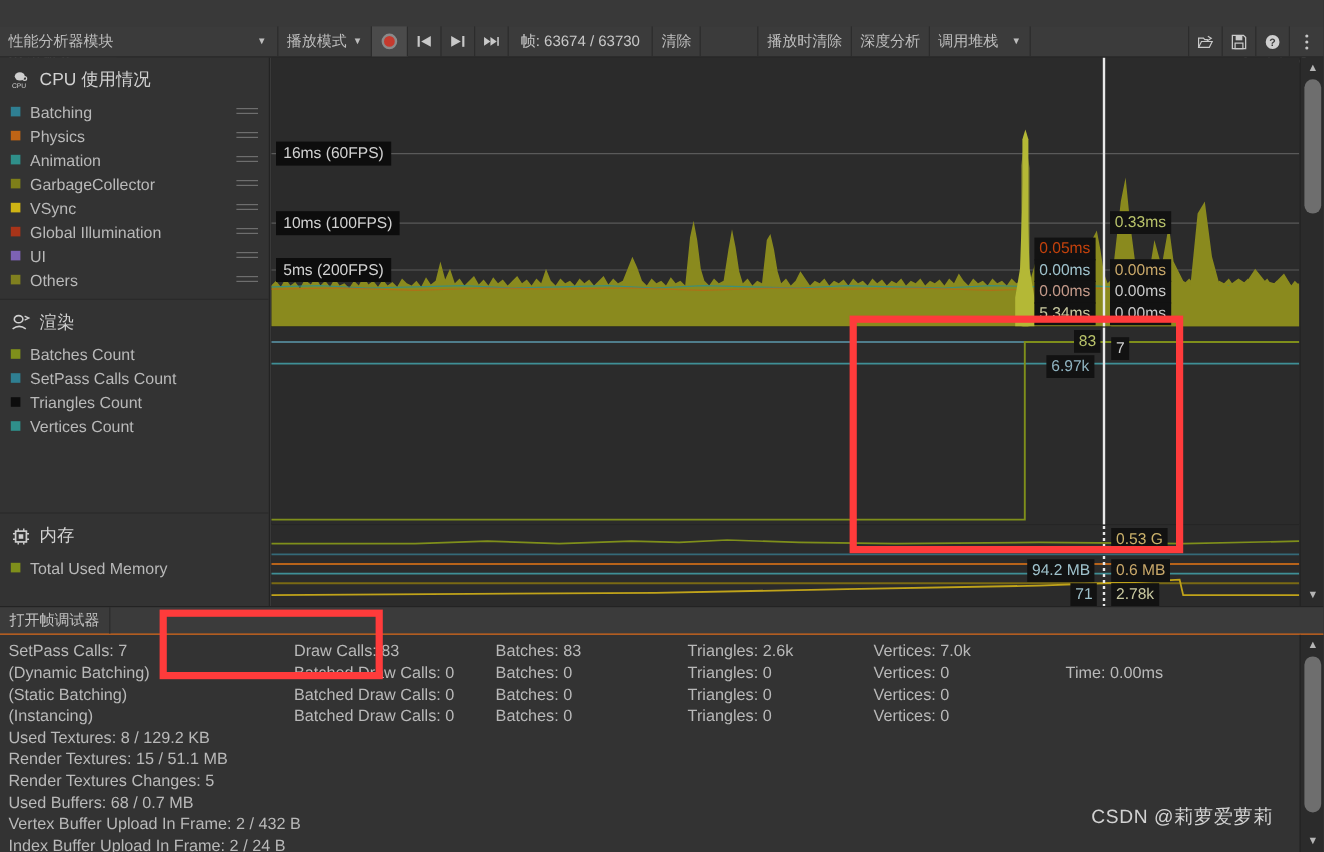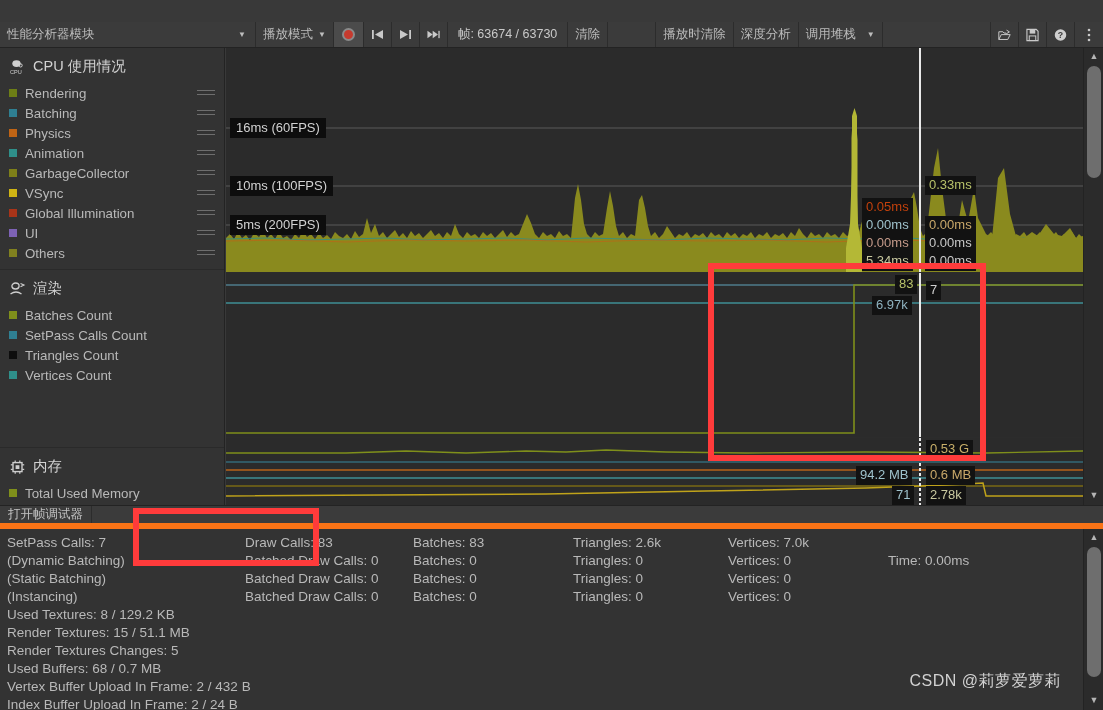--- a/index.html
+++ b/index.html
@@ -38,21 +38,21 @@
     position:absolute; left:0; top:22px; width:1103px; height:26px;
     background:#3b3b3b; border-bottom:1px solid #232323;
     display:flex; align-items:stretch;
   }
   .tb-item{
     display:flex; align-items:center; color:#bdbdbd; font-size:12.5px;
     padding:0 7px; border-right:1px solid #2c2c2c; white-space:nowrap;
     user-select:none;
   }
   .tb-plain{ border-right:none; }
-  .tb-modules{ width:256px; justify-content:space-between; padding-right:9px;}
+  .tb-modules{ width:232px; justify-content:space-between; padding-right:9px;}
   .caret{ font-size:8px; color:#bdbdbd; margin-left:5px; }
   .rec-btn{
     width:30px; display:flex; align-items:center; justify-content:center;
     background:#4b4b4b; border-right:1px solid #2c2c2c;
   }
   .rec-dot{
     width:13px; height:13px; border-radius:50%;
     background:#c63a2e; border:2px solid #8a8a8a;
   }
   .nav-btn{ width:28px; justify-content:center; color:#c9c9c9; font-size:11px; }
@@ -114,21 +114,21 @@
   }
   .vscroll .arrow{ position:absolute; left:4px; width:12px; height:12px;
                    color:#b5b5b5; font-size:9px; text-align:center; }
   .vscroll .thumb{ position:absolute; left:3px; width:14px;
                    background:#6e6e6e; border-radius:7px; }
 
   
   .fd-strip{
     position:absolute; left:0; top:505px; width:1103px; height:24px;
     background:#3b3b3b; border-top:1px solid #232323;
-    border-bottom:6px solid #f97316; display:flex; align-items:stretch;
+    border-bottom:1px solid #f97316; display:flex; align-items:stretch;
   }
   .fd-btn{
     display:flex; align-items:center; padding:0 8px; color:#c2c2c2;
     font-size:12.5px; border-right:1px solid #2c2c2c;
   }
 
   
   .stats{
     position:absolute; left:0; top:529px; width:1083px; height:181px;
     background:#333333; overflow:hidden; color:#b9b9b9; font-size:13.5px;
@@ -266,28 +266,20 @@
     <div class="mod-block">
       <div class="mod-head">
         <span class="mod-ico">
           <svg width="17" height="16" viewBox="0 0 17 16">
             <ellipse cx="7.5" cy="4.6" rx="4.2" ry="3.4" fill="#cfcfcf"></ellipse>
             <circle cx="11.6" cy="6.4" r="1.6" fill="none" stroke="#cfcfcf" stroke-width="1"></circle>
             <text x="1" y="14.5" font-size="5.6" fill="#cfcfcf" font-family="Liberation Sans, sans-serif">CPU</text>
           </svg>
         </span>
         <span>CPU 使用情况</span>
-      </div>
-      <div class="chart-row">
-        <span class="sw" style="background:#6d7e16"></span>
-        <span class="chart-name">Rendering</span>
-        <span class="handle">
-            <i></i>
-            <i></i>
-          </span>
       </div>
       <div class="chart-row">
         <span class="sw" style="background:#2f7f92"></span>
         <span class="chart-name">Batching</span>
         <span class="handle">
             <i></i>
             <i></i>
           </span>
       </div>
       <div class="chart-row">

